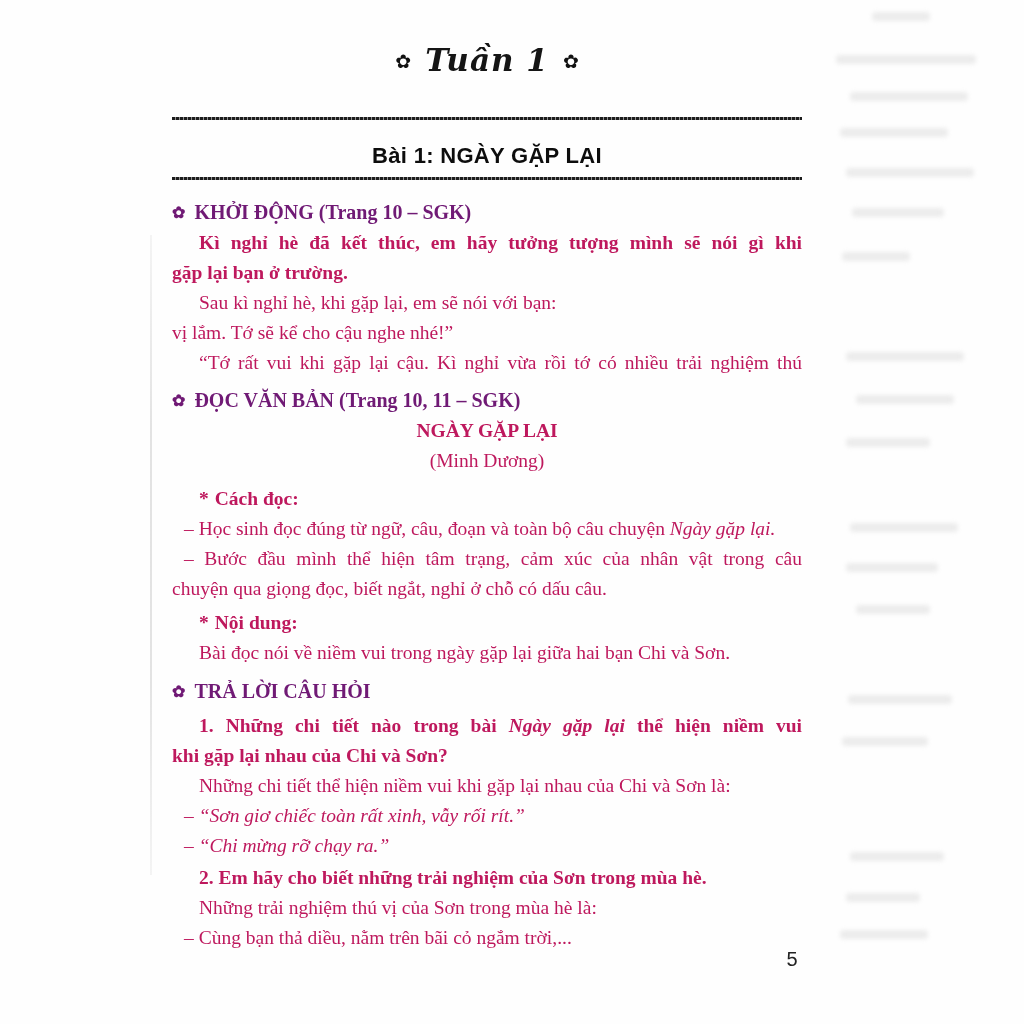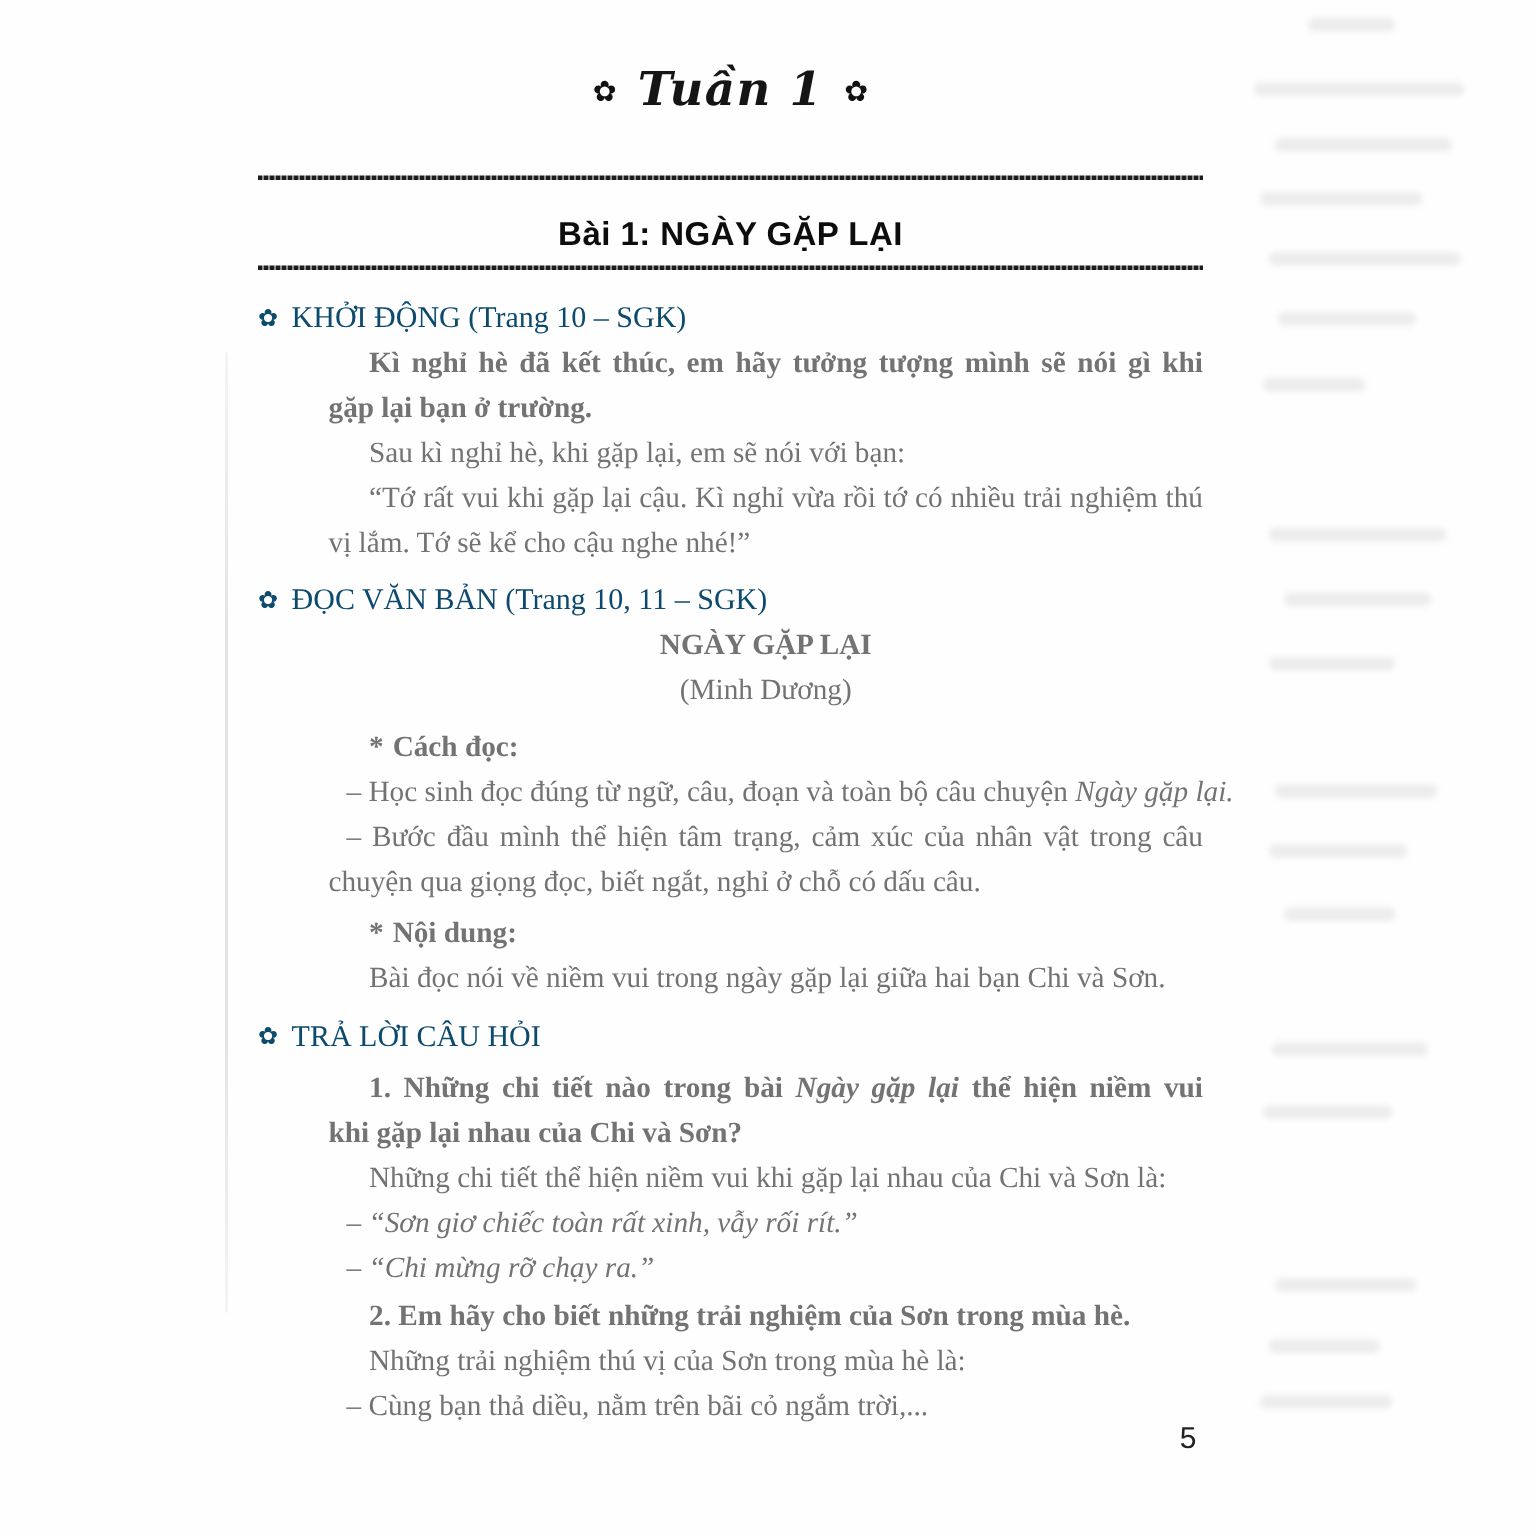--- a/index.html
+++ b/index.html
@@ -25,24 +25,24 @@
   }
 
   .lesson{margin-top:33px;}
   .rule{height:3px;
     background:repeating-linear-gradient(90deg,#1c1c1c 0 3px,#8f8f8f 3px 4px);}
   .lesson-title{
     text-align:center;font-family:"Liberation Sans","DejaVu Sans",sans-serif;
     font-weight:bold;font-size:22px;padding:23px 0 8px 0;color:#0d0d0d;letter-spacing:.3px;
   }
 
-  .sec{font-weight:normal;font-size:20px;line-height:30px;margin-top:17px;white-space:nowrap;color:#0c4a6e;}
+  .sec{font-weight:bold;font-size:20px;line-height:30px;margin-top:17px;white-space:nowrap;color:#701a75;}
   .sec .flower{font-size:16px;margin-right:9px;vertical-align:1px;}
 
-  .ln{font-size:19.5px;line-height:30px;white-space:nowrap;color:#737373;margin-left:47px;}
+  .ln{font-size:19.5px;line-height:30px;white-space:nowrap;color:#be185d;}
   .fill{white-space:normal;text-align:justify;text-align-last:justify;}
   .b{font-weight:bold;}
   .it{font-style:italic;}
   .bi{font-weight:bold;font-style:italic;}
   .ind{padding-left:27px;}
   .dash{padding-left:12px;}
   .center{text-align:center;white-space:nowrap;}
   .mt8{margin-top:8px;} .mt7{margin-top:7px;} .mt4{margin-top:4px;} .mt2{margin-top:2px;}
   .bullet{font-weight:bold;margin-right:6px;}
 
@@ -89,22 +89,22 @@
       <div class="lesson-title">Bài 1: NGÀY GẶP LẠI</div>
       <div class="rule"></div>
     </div>
 
     <div class="sec">
       <span class="flower">✿</span><span>KHỞI ĐỘNG (Trang 10 – SGK)</span>
     </div>
     <div class="ln b fill ind">Kì nghỉ hè đã kết thúc, em hãy tưởng tượng mình sẽ nói gì khi</div>
     <div class="ln b">gặp lại bạn ở trường.</div>
     <div class="ln ind">Sau kì nghỉ hè, khi gặp lại, em sẽ nói với bạn:</div>
+    <div class="ln">vị lắm. Tớ sẽ kể cho cậu nghe nhé!”</div>
     <div class="ln fill ind">“Tớ rất vui khi gặp lại cậu. Kì nghỉ vừa rồi tớ có nhiều trải nghiệm thú</div>
-    <div class="ln">vị lắm. Tớ sẽ kể cho cậu nghe nhé!”</div>
 
     <div class="sec mt7">
       <span class="flower">✿</span><span>ĐỌC VĂN BẢN (Trang 10, 11 – SGK)</span>
     </div>
     <div class="ln b center">NGÀY GẶP LẠI</div>
     <div class="ln center">(Minh Dương)</div>
 
     <div class="ln mt8 ind">
       <span class="bullet">*</span><span class="b">Cách đọc:</span>
     </div>

